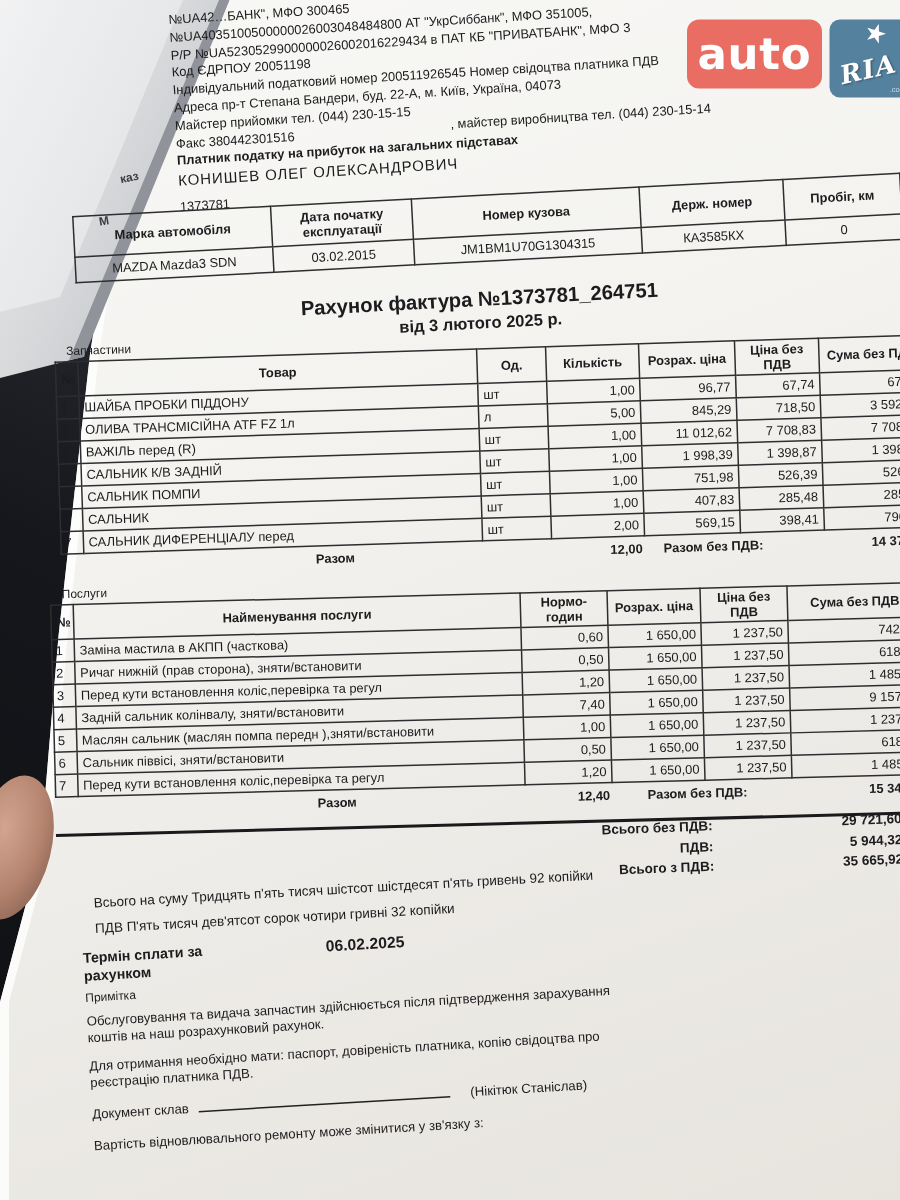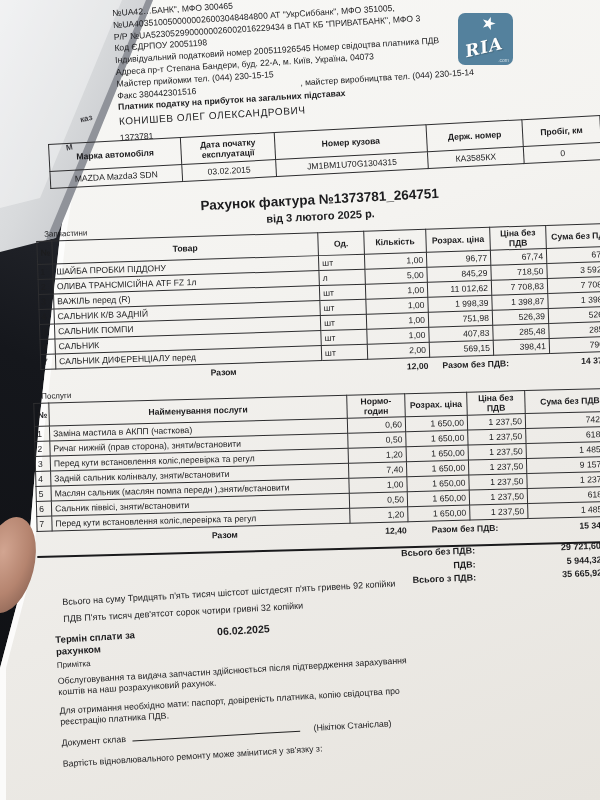--- a/index.html
+++ b/index.html
@@ -375,19 +375,22 @@
     <div class="note2">Для отримання необхідно мати: паспорт, довіреність платника, копію свідоцтва про реєстрацію платника ПДВ.</div>
     <div class="composed">
       <span>Документ склав</span>
       <span class="sign-line"></span>
       <span>(Нікітюк Станіслав)</span>
     </div>
     <div class="disclaimer">Вартість відновлювального ремонту може змінитися у зв'язку з:</div>
   </div>
 
   <div class="wm">
+    <div class="wm-auto">
+      <span>auto</span>
+    </div>
     <div class="wm-ria">
       <span class="star">★</span>
       <span class="ria">RIA</span>
       <span class="com">.com</span>
     </div>
   </div>
 </div>
 
 </body></html>

